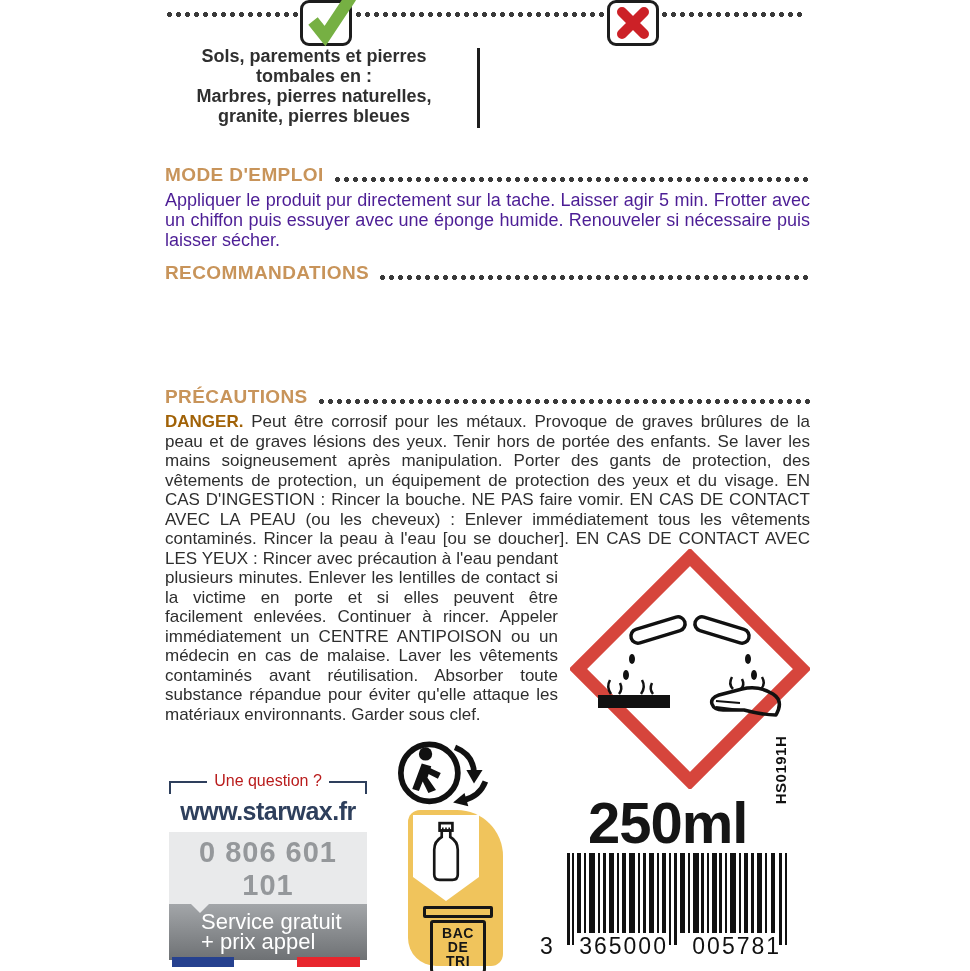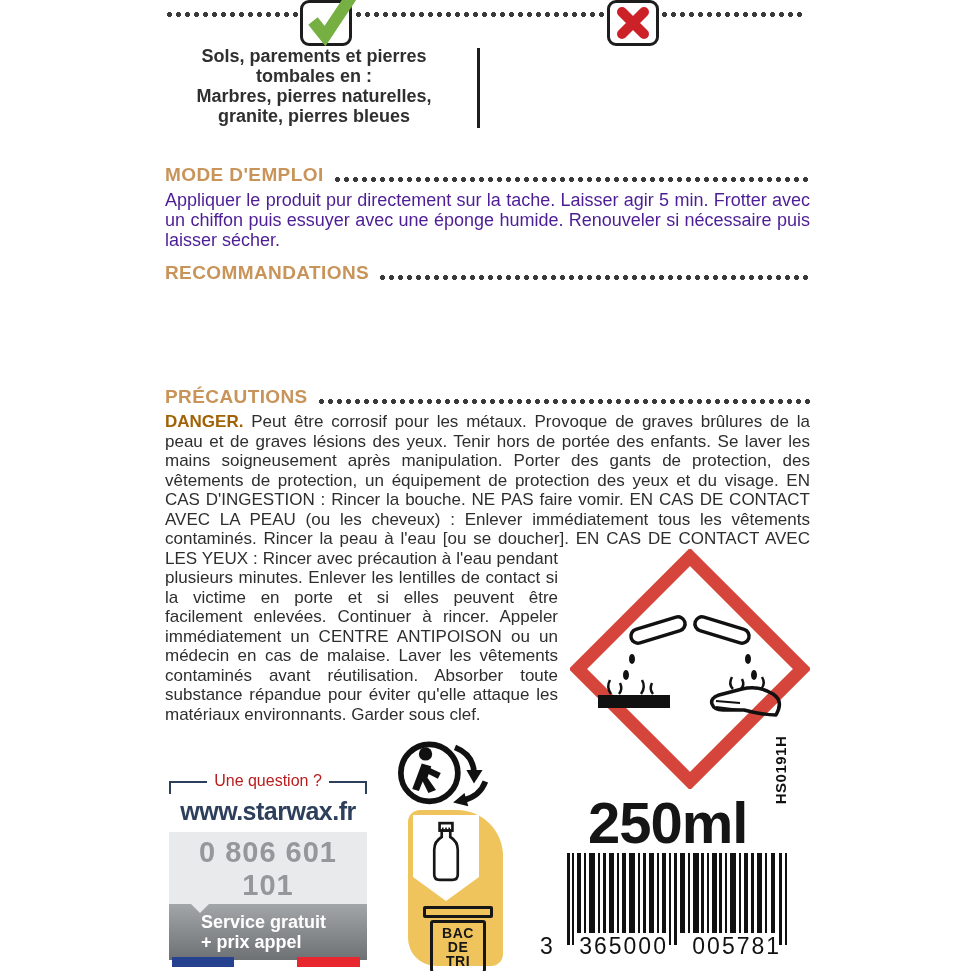--- a/index.html
+++ b/index.html
@@ -43,21 +43,21 @@
   .contact{position:absolute;left:169px;top:772px;width:198px;color:#2e3f5c;}
   .q-row{position:relative;height:24px;}
   .q-row .tick{position:absolute;top:9px;width:36px;height:11px;}
   .q-row .tick.l{left:0;border-top:2px solid #2e3f5c;border-left:2px solid #2e3f5c;}
   .q-row .tick.r{right:0;border-top:2px solid #2e3f5c;border-right:2px solid #2e3f5c;}
   .q-label{position:absolute;left:0;right:0;top:0;text-align:center;font-size:16px;color:#b91c1c;}
   .website{font-size:25px;font-weight:bold;text-align:center;letter-spacing:-.5px;margin-top:1px;}
   .phone-box{margin-top:6px;background:#e9eaeb;text-align:center;padding:4px 0 2px;}
   .phone{font-size:29px;font-weight:bold;color:#95989b;letter-spacing:1px;}
   .note-box{position:relative;background:linear-gradient(#a3a6a9,#6e7174);color:#fff;
-    font-weight:bold;font-size:18px;line-height:20px;padding:8px 0 8px 32px;}
+    font-weight:normal;font-size:22px;line-height:20px;padding:8px 0 8px 32px;}
   .note-box .notch{position:absolute;left:22px;top:0;width:0;height:0;
     border-left:9px solid transparent;border-right:9px solid transparent;border-top:9px solid #e9eaeb;}
 
   .flag{position:absolute;top:957px;height:10px;}
   .flag-blue{left:172px;width:62px;background:#26418f;}
   .flag-red{left:297px;width:63px;background:#e8262d;}
 
   .bac{position:absolute;left:408px;top:810px;width:95px;height:156px;background:#f0c45c;
     border-radius:12px 46px 12px 28px;}
   .bac-white{position:absolute;left:5px;top:5px;width:66px;height:86px;background:#fff;

